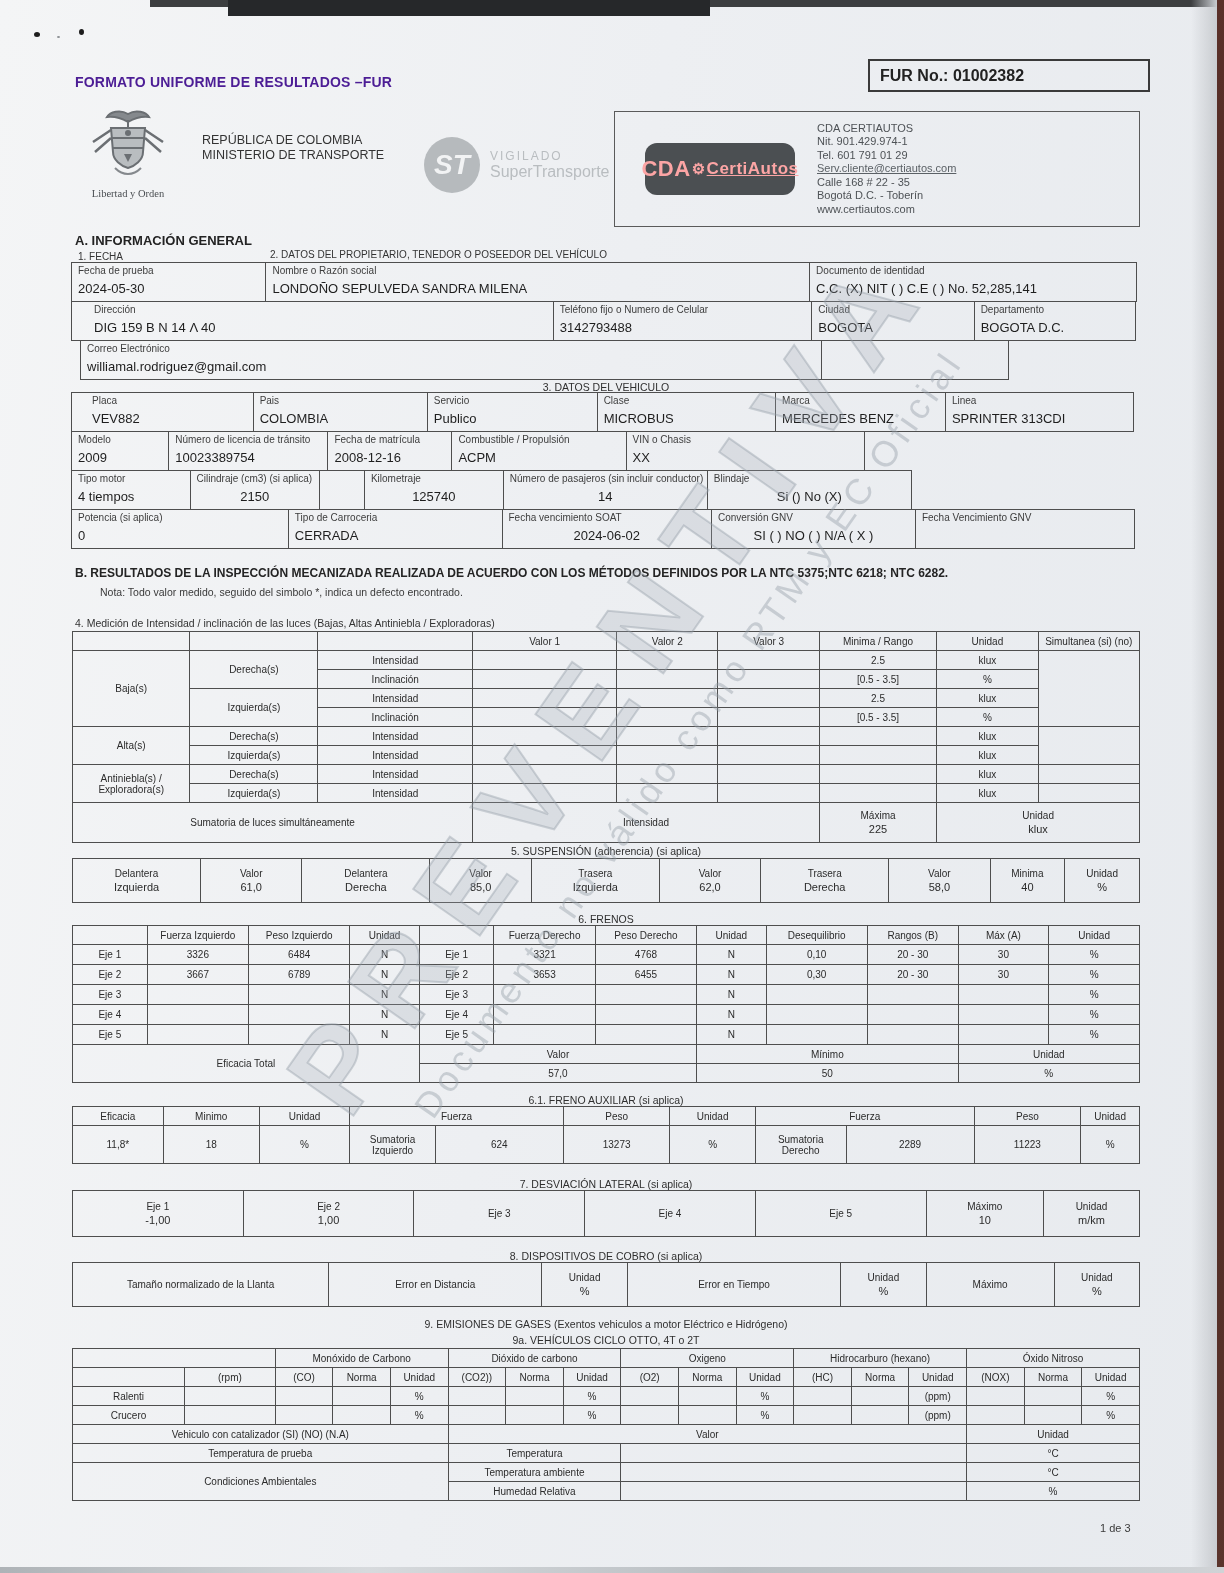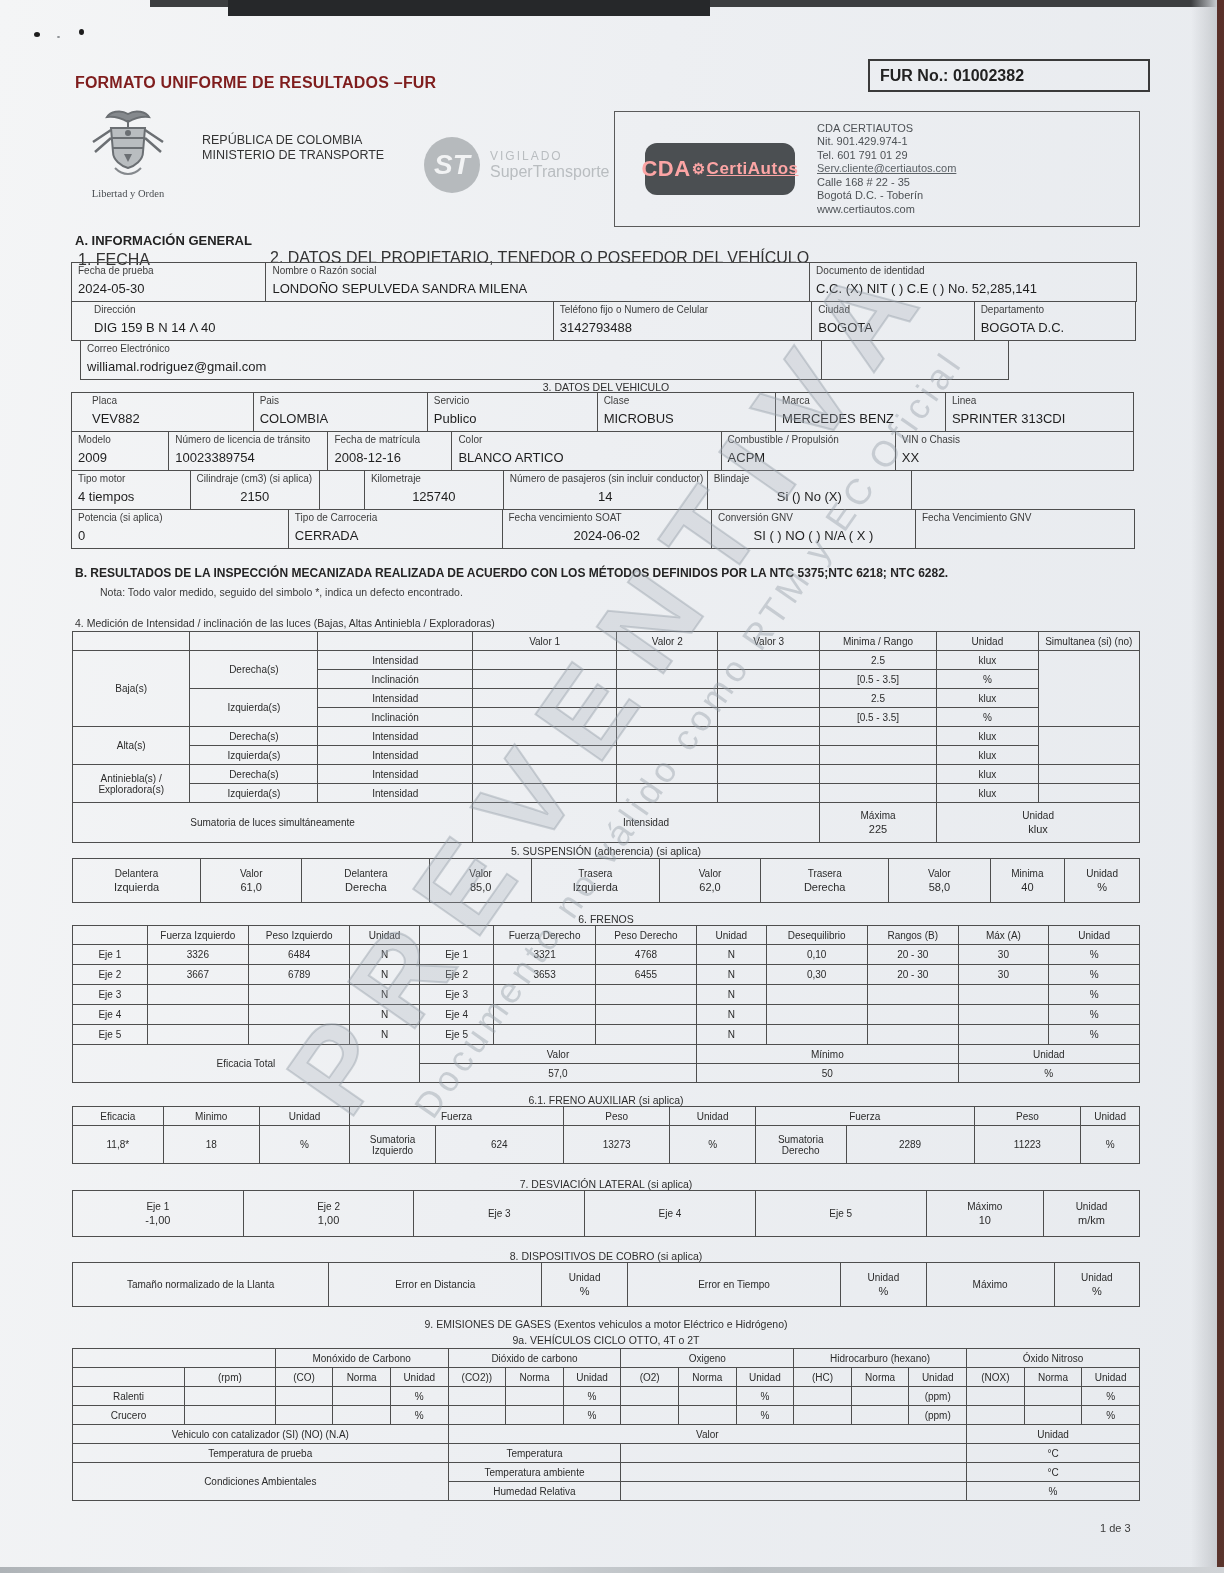--- a/index.html
+++ b/index.html
@@ -19,21 +19,21 @@
   .d2{left:79px;top:29px;width:5px;height:6px;}
   .d3{left:57px;top:36px;width:3px;height:2px;background:#8b8f93;}
   
   .watermark{position:absolute;left:-150px;top:600px;width:1560px;text-align:center;
     transform:rotate(-55deg);pointer-events:none;z-index:6;}
   .wm1{font-size:118px;font-weight:bold;letter-spacing:28px;
     color:rgba(163,171,181,0.26);-webkit-text-stroke:2px rgba(146,155,166,0.40);}
   .wm2{font-size:36px;letter-spacing:5px;color:rgba(148,157,168,0.42);margin-top:8px;}
   
   .abs{position:absolute;}
-  .title{left:75px;top:74px;font-size:16px;font-weight:bold;letter-spacing:.2px;color:#7f1d1d;}
+  .title{left:75px;top:74px;font-size:14px;font-weight:bold;letter-spacing:.2px;color:#4c1d95;}
   .fur-box{left:868px;top:59px;width:268px;height:29px;border:2px solid #3a3a3a;
     display:flex;align-items:center;padding-left:10px;font-size:16px;font-weight:bold;color:#222;}
   .crest{left:80px;top:108px;width:96px;text-align:center;}
   .crest-caption{font-size:10.5px;color:#4a4e52;margin-top:2px;font-family:"Liberation Serif",serif;}
   .ministry{left:202px;top:133px;font-size:12.5px;line-height:15px;color:#333;}
   .st-logo{left:424px;top:137px;display:flex;align-items:center;}
   .st-circle{width:56px;height:56px;border-radius:50%;background:#b6babd;display:flex;
     align-items:center;justify-content:center;color:#f2f3f4;font-weight:bold;font-style:italic;font-size:28px;}
   .st-text{margin-left:10px;color:#b9bdc0;}
   .st-text .v{font-size:12px;letter-spacing:2px;}
@@ -41,21 +41,21 @@
   .cda-box{left:614px;top:111px;width:524px;height:114px;border:1px solid #5a5a5a;display:flex;align-items:center;}
   .cda-logo{margin-left:30px;width:150px;height:52px;background:#4b4f52;border-radius:12px;
     display:flex;align-items:center;justify-content:center;color:#fca5a5;font-weight:bold;font-size:22px;letter-spacing:.5px;}
   .cda-logo .gear{font-size:15px;margin:0 1px;}
   .cda-logo .name{text-decoration:underline;font-size:17px;}
   .cda-info{margin-left:22px;font-size:11px;line-height:13.5px;color:#4e5256;}
   .cda-info .lnk{text-decoration:underline;color:#5b6166;}
   
   .sheet{position:absolute;left:72px;width:1068px;}
   .sec-h{font-size:13px;font-weight:bold;color:#232323;}
-  .sub-lab{font-size:16px;color:#333;}
+  .sub-lab{font-size:10px;color:#333;}
   .frow{display:flex;}
   .fbox{border:1px solid #4e4e4e;box-sizing:border-box;height:40px;padding:2px 6px 0 6px;
     margin-left:-1px;margin-top:-1px;background:rgba(255,255,255,0.0);overflow:hidden;}
   .fl{font-size:10px;color:#3d3d3d;line-height:12px;white-space:nowrap;}
   .fv{font-size:13px;color:#1e1e1e;line-height:17px;margin-top:3px;white-space:nowrap;}
   .cen .fv{text-align:center;}
   
   table.grid{border-collapse:collapse;width:100%;table-layout:fixed;}
   table.grid td{border:1px solid #4e4e4e;font-size:10px;color:#2b2b2b;text-align:center;
     vertical-align:middle;padding:1px 3px;height:16px;overflow:hidden;}
@@ -212,24 +212,20 @@
         <div class="fl">Modelo</div>
         <div class="fv">2009</div>
       </div>
     <div class="fbox" style="width:15%;">
         <div class="fl">Número de licencia de tránsito</div>
         <div class="fv">10023389754</div>
       </div>
     <div class="fbox" style="width:11.7%;">
         <div class="fl">Fecha de matrícula</div>
         <div class="fv">2008-12-16</div>
-      </div>
-    <div class="fbox" style="width:25.3%;">
-        <div class="fl">Color</div>
-        <div class="fv">BLANCO ARTICO</div>
       </div>
     <div class="fbox" style="width:16.4%;">
         <div class="fl">Combustible / Propulsión</div>
         <div class="fv">ACPM</div>
       </div>
     <div class="fbox" style="width:22.4%;">
         <div class="fl">VIN o Chasis</div>
         <div class="fv">XX</div>
       </div>
   </div>

